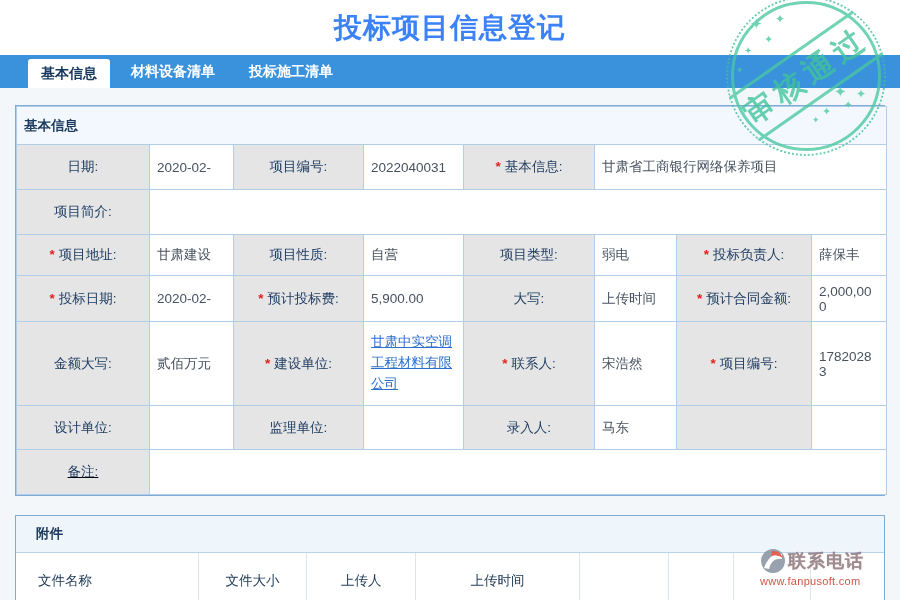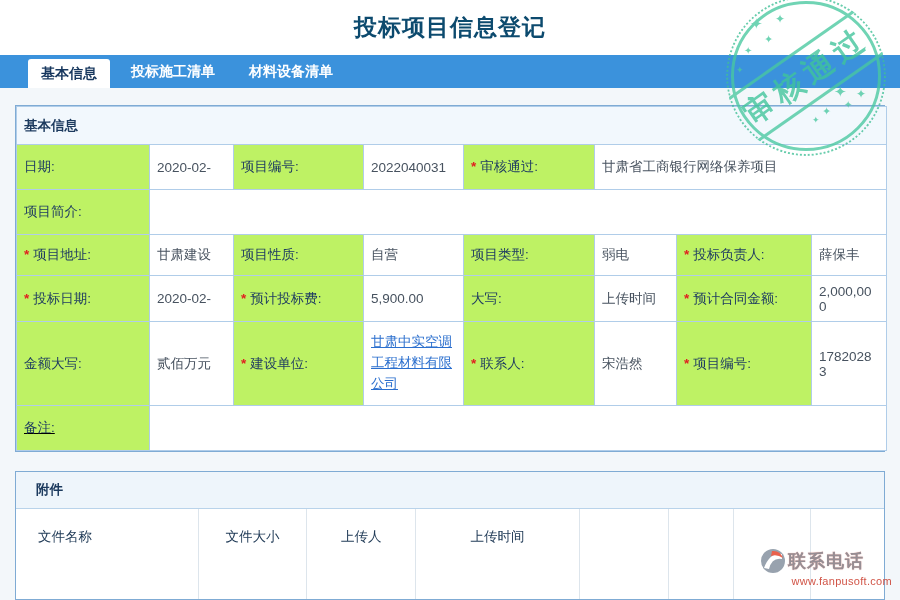--- a/index.html
+++ b/index.html
@@ -4,35 +4,35 @@
 <style>
   html,body{margin:0;padding:0;}
   body{
     width:900px;height:600px;overflow:hidden;position:relative;
     background:#ffffff;
     font-family:"Liberation Sans","DejaVu Sans",sans-serif;
     -webkit-font-smoothing:antialiased;
   }
   
   .titlebar{height:55px;display:flex;align-items:center;justify-content:center;}
-  .page-title{margin:0;font-size:23px;font-weight:800;color:#0c4a6e;letter-spacing:1px;}
+  .page-title{margin:0;font-size:28px;font-weight:800;color:#3b82f6;letter-spacing:1px;}
   
   .tabbar{height:33px;background:#3b92dc;display:flex;align-items:flex-end;padding-left:28px;position:relative;z-index:2;}
   .tab{height:33px;line-height:33px;padding:0 17px;font-size:14px;font-weight:600;color:#ffffff;cursor:pointer;white-space:nowrap;}
   .tab.active{height:29px;line-height:29px;background:#ffffff;color:#17375e;border-radius:3px 3px 0 0;padding:0 13px;margin-right:4px;}
   
   .panel{box-sizing:border-box;height:512px;background:#f3f7fa;padding:17px 15px 0;overflow:hidden;}
   
   .tframe{border:1px solid #7fabd4;background:#ffffff;}
   table.info{border-collapse:collapse;width:100%;table-layout:fixed;}
   table.info td{border:1px solid #b0cde9;font-size:13.5px;padding:2px 7px;vertical-align:middle;box-sizing:border-box;word-break:break-all;}
   tr.h-sec{height:38px;} tr.h-r1{height:45px;} tr.h-r2{height:45px;} tr.h-r3{height:41px;}
   tr.h-r4{height:46px;} tr.h-r5{height:84px;} tr.h-r6{height:44px;} tr.h-r7{height:45px;text-decoration:underline;}
   td.sec{background:#f2f8fd;color:#1c3a5e;font-weight:600;text-align:left;padding-left:20px;font-size:13.5px;}
-  td.lbl{background:#bef264;text-align:left;color:#1f3c61;}
+  td.lbl{background:#e5e5e5;text-align:center;color:#1f3c61;}
   td.val{background:#ffffff;text-align:left;color:#47525f;}
   .star{color:#e02020;font-weight:700;margin-right:4px;}
   a.cell-link{color:#2b6fce;text-decoration:underline;cursor:pointer;line-height:1.55;}
   
   .attach-box{margin-top:19px;border:1px solid #7fabd4;background:#ffffff;}
   .attach-header{height:36px;line-height:36px;background:#eef5fb;border-bottom:1px solid #b9d3ea;padding-left:20px;color:#1c3a5e;font-weight:600;font-size:13.5px;}
   .attach-cols{display:flex;height:90px;background:#ffffff;}
   .acol{box-sizing:border-box;border-right:1px solid #dde5ec;font-size:13.5px;color:#223c58;padding-top:19px;text-align:center;}
   .acol.first{text-align:left;padding-left:22px;}
   .acol.last{border-right:none;}
@@ -46,33 +46,33 @@
     border-top:3px solid #49c8a0;border-bottom:3px solid #49c8a0;
     display:flex;align-items:center;justify-content:center;
     color:#3fc49a;font-size:30px;font-weight:700;letter-spacing:6px;white-space:nowrap;
   }
   .stamp .st{position:absolute;color:#49c8a0;line-height:1;}
   
   .brand{position:absolute;left:760px;top:548px;width:132px;z-index:40;opacity:.9;}
   .brand-row{display:flex;align-items:center;}
   .brand-icon{width:26px;height:26px;flex:none;margin-right:2px;}
   .brand-name{font-size:18px;font-weight:700;color:#8b8289;text-shadow:0 0 1px rgba(204,68,51,.6);letter-spacing:1px;}
-  .brand-url{font-size:11px;color:#cc4233;text-align:right;margin-top:1px;letter-spacing:.3px;}
+  .brand-url{font-size:11px;color:#cc4233;text-align:left;margin-top:1px;letter-spacing:.3px;}
 </style>
 </head>
 <body>
 
 <div class="titlebar">
   <h1 class="page-title">投标项目信息登记</h1>
 </div>
 
 <div class="tabbar">
   <div class="tab active">基本信息</div>
+  <div class="tab">材料设备清单</div>
   <div class="tab">投标施工清单</div>
-  <div class="tab">材料设备清单</div>
 </div>
 
 <div class="panel">
 
   <div class="tframe">
   <table class="info">
     <colgroup>
       <col style="width:133px">
           <col style="width:84px">
           <col style="width:130px">
@@ -84,21 +84,21 @@
     </colgroup>
     <tbody>
           <tr class="h-sec">
       <td class="sec" colspan="8">基本信息</td>
     </tr>
     <tr class="h-r1">
       <td class="lbl"><span>日期:</span></td>
       <td class="val">2020-02-</td>
       <td class="lbl"><span>项目编号:</span></td>
       <td class="val">2022040031</td>
-      <td class="lbl"><span class="star">*</span><span>审核通过:</span></td>
+      <td class="lbl"><span class="star">*</span><span>基本信息:</span></td>
       <td class="val" colspan="3">甘肃省工商银行网络保养项目</td>
     </tr>
     <tr class="h-r2">
       <td class="lbl"><span>项目简介:</span></td>
       <td class="val" colspan="7"></td>
     </tr>
     <tr class="h-r3">
       <td class="lbl"><span class="star">*</span><span>项目地址:</span></td>
       <td class="val">甘肃建设</td>
       <td class="lbl"><span>项目性质:</span></td>
@@ -120,20 +120,30 @@
     </tr>
     <tr class="h-r5">
       <td class="lbl"><span>金额大写:</span></td>
       <td class="val">贰佰万元</td>
       <td class="lbl"><span class="star">*</span><span>建设单位:</span></td>
       <td class="val"><a class="cell-link">甘肃中实空调工程材料有限公司</a></td>
       <td class="lbl"><span class="star">*</span><span>联系人:</span></td>
       <td class="val">宋浩然</td>
       <td class="lbl"><span class="star">*</span><span>项目编号:</span></td>
       <td class="val">17820283</td>
+    </tr>
+    <tr class="h-r6">
+      <td class="lbl"><span>设计单位:</span></td>
+      <td class="val"></td>
+      <td class="lbl"><span>监理单位:</span></td>
+      <td class="val"></td>
+      <td class="lbl"><span>录入人:</span></td>
+      <td class="val">马东</td>
+      <td class="lbl"></td>
+      <td class="val"></td>
     </tr>
     <tr class="h-r7">
       <td class="lbl"><span>备注:</span></td>
       <td class="val" colspan="7"></td>
     </tr>
   </tbody>
       </table>
   </div>
 
   <div class="attach-box">

